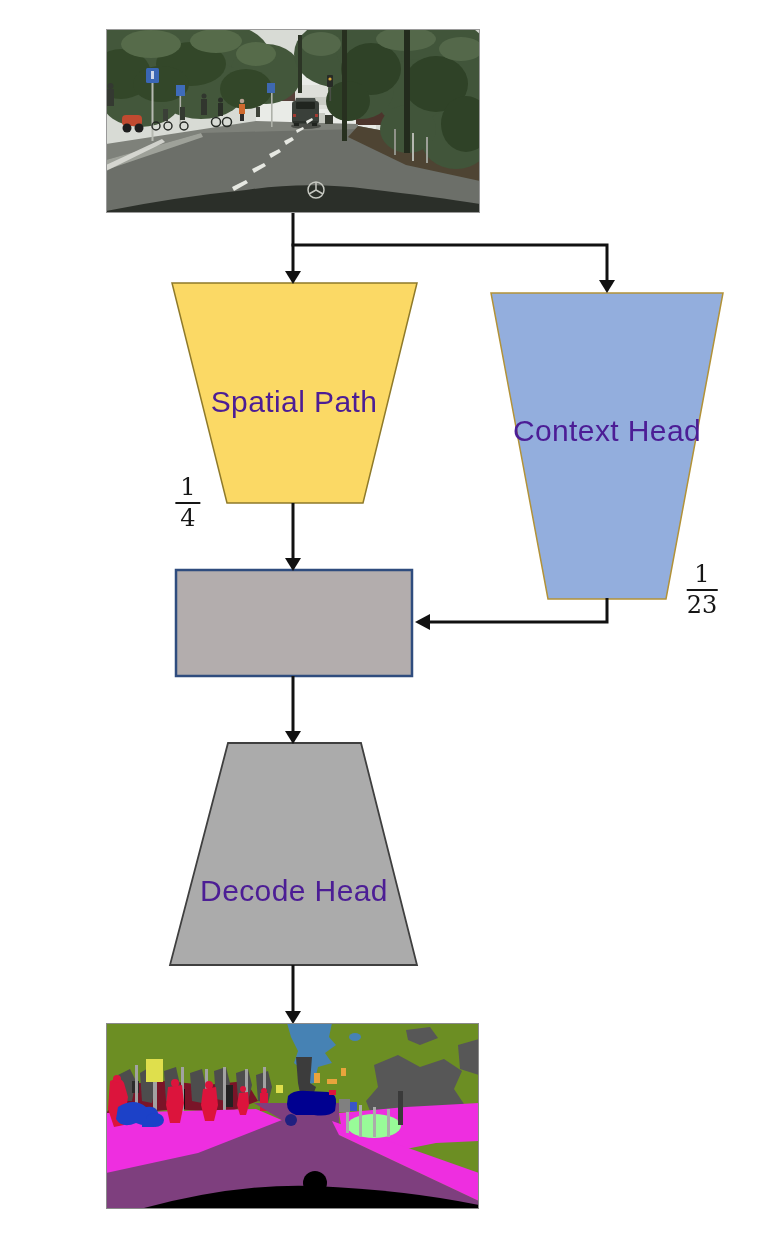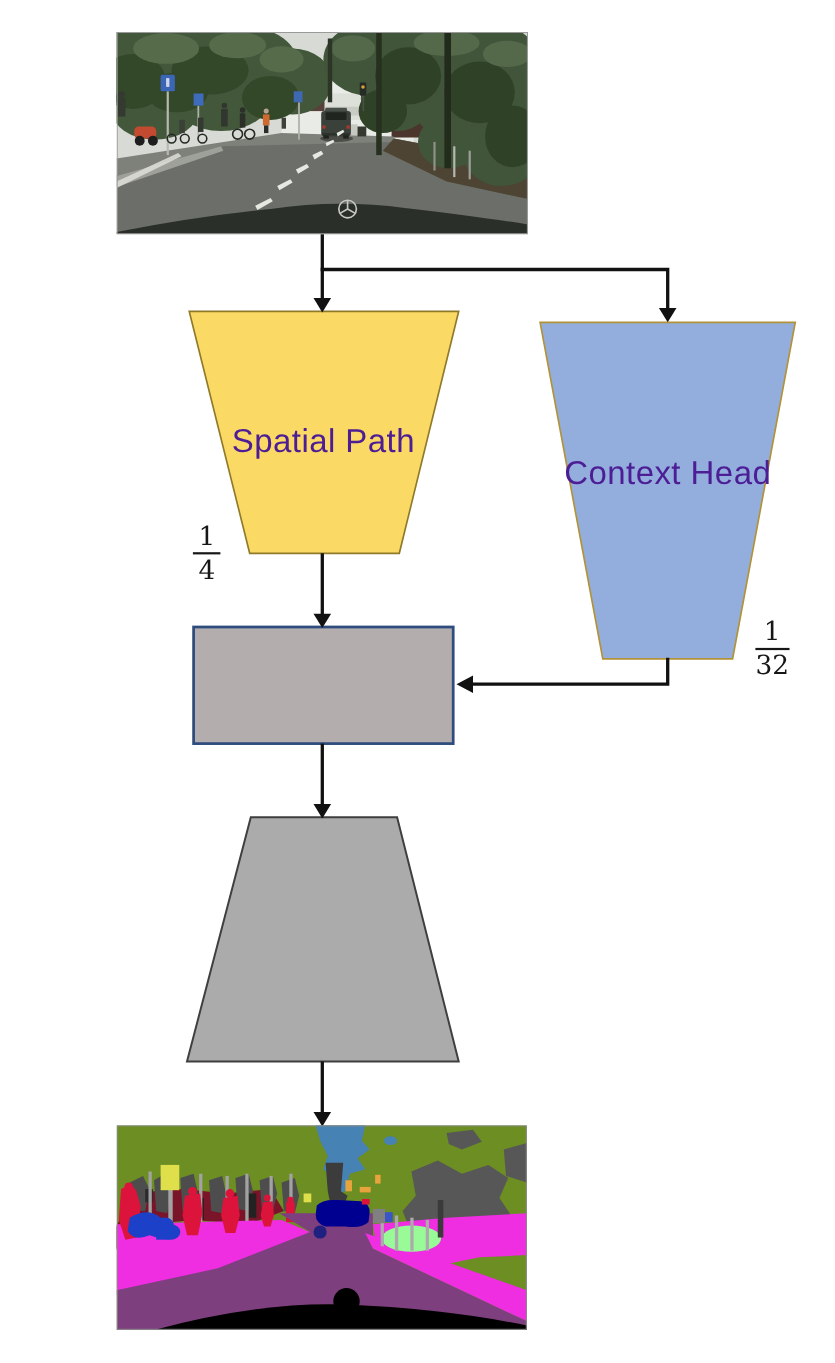--- a/index.html
+++ b/index.html
@@ -175,28 +175,29 @@
       <polygon points="599,280 615,280 607,293"></polygon>
       <polygon points="285,558 301,558 293,571"></polygon>
       <polygon points="430,614 430,630 415,622"></polygon>
       <polygon points="285,731 301,731 293,744"></polygon>
       <polygon points="285,1011 301,1011 293,1024"></polygon>
     </g>
   </svg>
 
   <div class="node-label" style="left:294px;top:402px">Spatial Path</div>
   <div class="node-label" style="left:607px;top:431px">Context Head</div>
+  <div class="node-label" style="left:294px;top:891px">Decode Head</div>
 
   <div class="fraction" style="left:188px;top:474px">
     <span class="num">1</span>
     <span class="den">4</span>
   </div>
   <div class="fraction" style="left:702px;top:561px">
     <span class="num">1</span>
-    <span class="den">32</span>
+    <span class="den">23</span>
   </div>
 
   <svg class="photo" style="left:106px;top:1023px" width="373" height="186" viewBox="0 0 373 186">
     <rect width="373" height="186" fill="#6C8E23"></rect>
     <path d="M181,0 L226,0 L223,14 L230,22 L219,30 L226,40 L212,44 L208,60 L198,62 L195,46 L188,40 L192,28 L185,14 Z" fill="#4682B4"></path>
     <ellipse cx="249" cy="14" rx="6" ry="4" fill="#4682B4"></ellipse>
     <path d="M190,34 L206,34 L204,60 L210,64 L204,80 L196,80 L192,60 Z" fill="#3C3C3C"></path>
     <g fill="#575757">
       <path d="M268,42 L292,32 L314,44 L338,36 L356,48 L348,66 L360,84 L338,98 L318,90 L302,104 L284,94 L268,98 L260,78 L272,64 Z"></path>
       <polygon points="300,7 324,4 332,15 314,22 302,17"></polygon>

